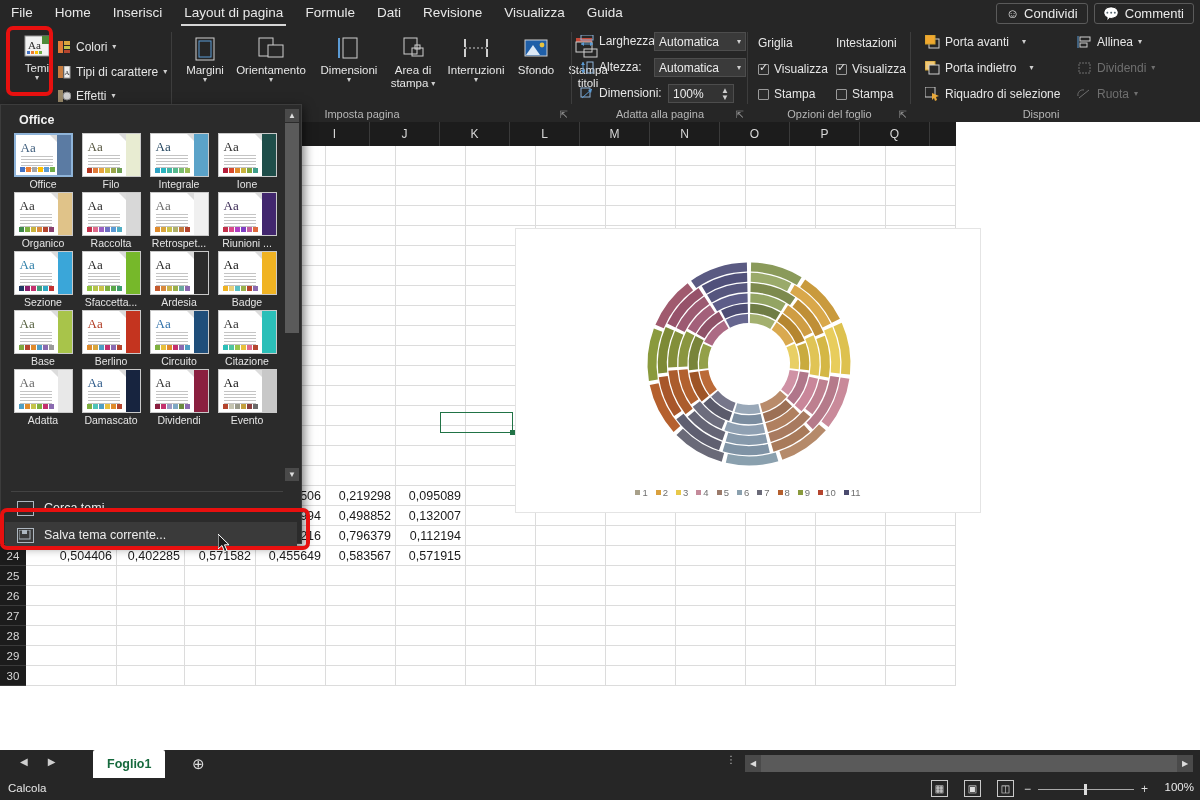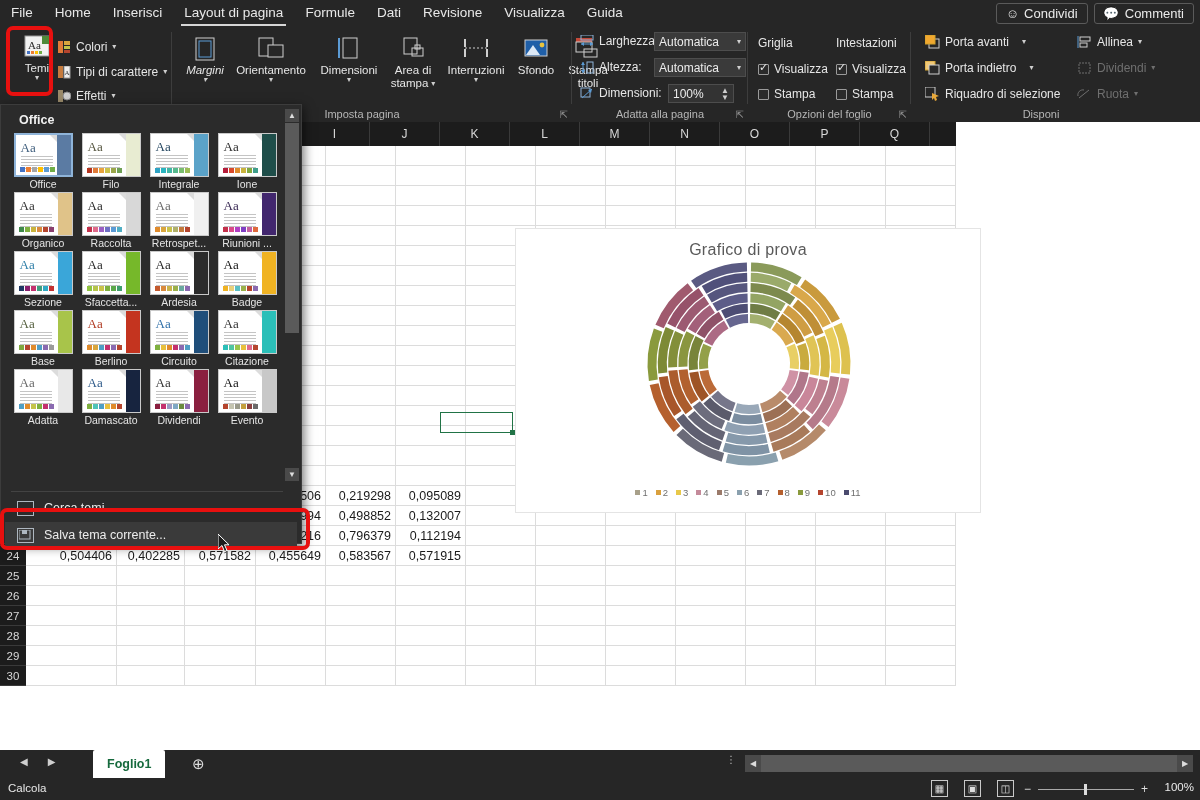--- a/index.html
+++ b/index.html
@@ -276,21 +276,21 @@
             <rect x="0" y="0" width="5" height="12" fill="#9a8a6a"></rect>
             <circle cx="9" cy="6" r="4" fill="#cfcfcf" stroke="#8a8a8a"></circle>
           </svg>
         <span>Effetti</span>
         <span class="chev">▾</span>
       </div>
       <div class="sep"></div>
     </div>
 
     <div class="rgroup" style="left:172px;width:400px;">
-      <div class="bigbtn" style="left:2px;top:8px;font-style:italic;">
+      <div class="bigbtn" style="left:2px;top:8px;">
         <span class="ic">
           <svg width="26" height="26" viewBox="0 0 26 26">
               <rect x="4" y="2" width="18" height="22" fill="none" stroke="#cfcfcf"></rect>
               <rect x="7" y="5" width="12" height="16" fill="none" stroke="#5b9bd5"></rect>
             </svg>
         </span>
         <span>Margini</span>
         <span class="chev">▾</span>
       </div>
       <div class="bigbtn" style="left:58px;top:8px;width:82px;">
@@ -939,21 +939,20 @@
           <div class="scell" style="width:70px"></div>
           <div class="scell" style="width:70px"></div>
           <div class="scell" style="width:70px"></div>
           <div class="scell" style="width:70px"></div>
         </div>
       </div>
     <div class="selbox" style="left:440px;top:290px;width:73px;height:21px;"></div>
   </div>
 
   <div class="chart">
-    <div class="ctitle">Grafico di prova</div>
     <svg id="donut" width="466" height="210" style="position:absolute;left:0;top:32px;">
         <path d="M 235.03141472868563 6.021273702939993 A 97 97 0 0 1 283.2486199091936 20.029666764430843" stroke="#8a9a5a" stroke-width="9" fill="none"></path>
         <path d="M 286.67898027660436 22.20663965112034 A 97 97 0 0 1 319.88404074322307 59.870387619062036" stroke="#c99a3d" stroke-width="9" fill="none"></path>
         <path d="M 321.6139093913323 63.546545621647375 A 97 97 0 0 1 329.4686238507225 113.13926093696239" stroke="#ddc14f" stroke-width="9" fill="none"></path>
         <path d="M 328.95941629740986 117.17005377055393 A 97 97 0 0 1 309.0182653606065 163.25133468699607" stroke="#c98a9a" stroke-width="9" fill="none"></path>
         <path d="M 306.42852039822037 166.38179858704024 A 97 97 0 0 1 264.9000647336426 194.60450791303566" stroke="#b58a6a" stroke-width="9" fill="none"></path>
         <path d="M 261.03608430361373 195.8599912606105 A 97 97 0 0 1 210.8499655992664 197.43715357869655" stroke="#8aa0ae" stroke-width="9" fill="none"></path>
         <path d="M 206.91477740031922 196.42676897937287 A 97 97 0 0 1 163.69615007561805 170.86734402979644" stroke="#6a6a78" stroke-width="9" fill="none"></path>
         <path d="M 160.91495192869277 167.90566881680925 A 97 97 0 0 1 138.11968272882086 123.16743400932265" stroke="#b5602e" stroke-width="9" fill="none"></path>
         <path d="M 137.35838440416103 119.17656843146196 A 97 97 0 0 1 142.08364701928656 69.1885114097839" stroke="#8a9a3d" stroke-width="9" fill="none"></path>

